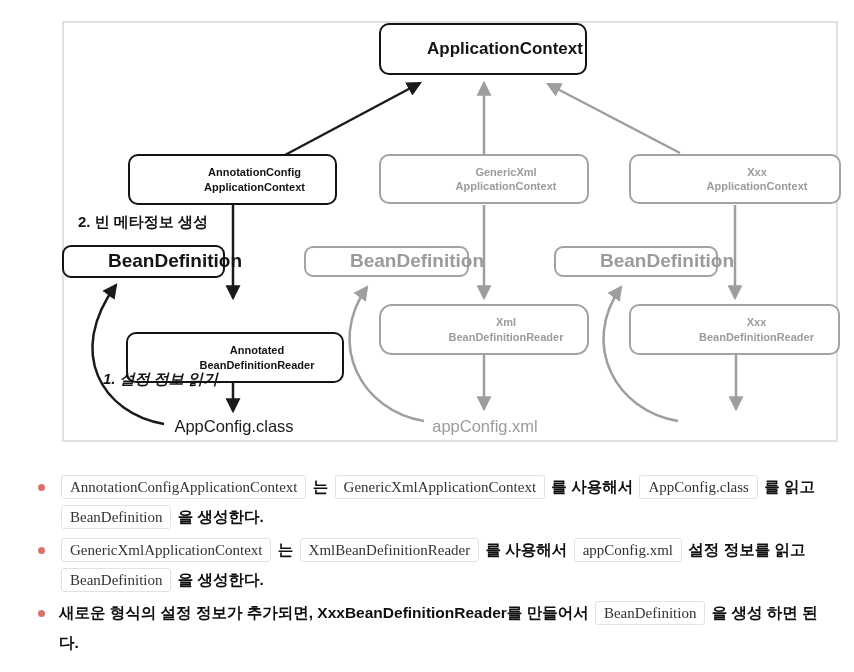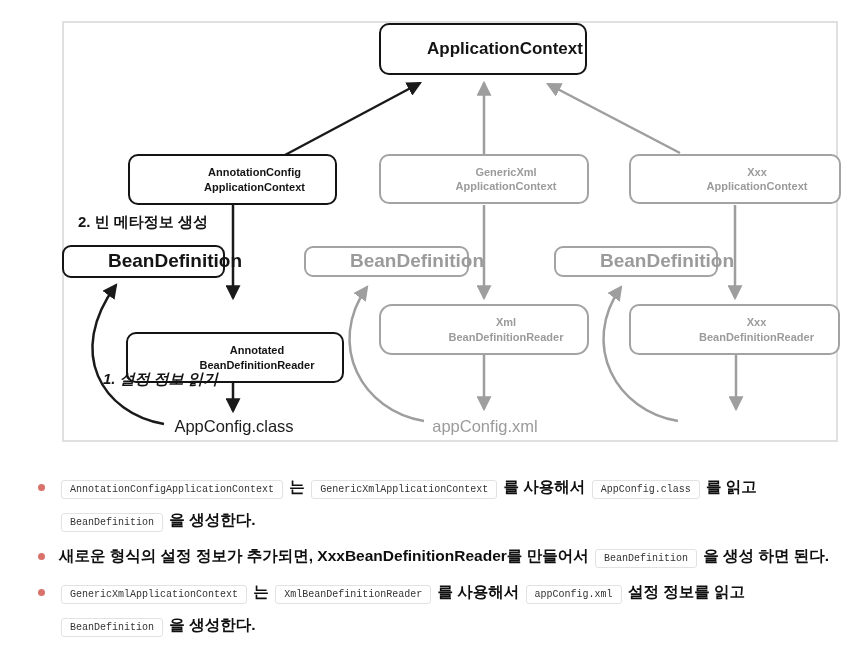--- a/index.html
+++ b/index.html
@@ -35,22 +35,22 @@
   .notes{position:absolute;left:30px;top:472px;width:806px;}
   .bullet-item{display:flex;align-items:flex-start;margin-bottom:3px;}
   .bullet-dot{
     flex:0 0 auto;width:7px;height:7px;border-radius:50%;background:#d9726b;
     margin:12px 14px 0 8px;
   }
   .bullet-text{
     font-size:15.5px;font-weight:700;line-height:30px;color:#0f0f0f;
   }
   .chip{
-    font-family:Liberation Mono, monospace;
-    font-weight:400;font-size:10px;color:#333;
+    font-family:Liberation Serif, serif;
+    font-weight:400;font-size:15px;color:#333;
     border:1px solid #e2e2e2;border-radius:3px;background:#fff;
     padding:3px 8px;margin:0 2px;white-space:nowrap;
   }
 </style>
 </head>
 <body>
 
 <div class="diagram">
 
   <svg class="arrows" viewBox="0 0 772 417">
@@ -126,19 +126,19 @@
   <div class="file-label gray" style="left:360px;top:394px;width:122px;">appConfig.xml</div>
 </div>
 
 <div class="notes">
     <div class="bullet-item">
       <span class="bullet-dot"></span>
       <div class="bullet-text"><span class="chip">AnnotationConfigApplicationContext</span><span class="txt"> 는 </span><span class="chip">GenericXmlApplicationContext</span><span class="txt"> 를 사용해서 </span><span class="chip">AppConfig.class</span><span class="txt"> 를 읽고 </span><span class="chip">BeanDefinition</span><span class="txt"> 을 생성한다.</span></div>
     </div>
     <div class="bullet-item">
       <span class="bullet-dot"></span>
-      <div class="bullet-text"><span class="txt">새로운 형식의 설정 정보가 추가되면, XxxBeanDefinitionReader를 만들어서 </span><span class="chip">BeanDefinition</span><span class="txt"> 을 생성 하면 된다.</span></div>
+      <div class="bullet-text"><span class="chip">GenericXmlApplicationContext</span><span class="txt"> 는 </span><span class="chip">XmlBeanDefinitionReader</span><span class="txt"> 를 사용해서 </span><span class="chip">appConfig.xml</span><span class="txt"> 설정 정보를 읽고 </span><span class="chip">BeanDefinition</span><span class="txt"> 을 생성한다.</span></div>
     </div>
     <div class="bullet-item">
       <span class="bullet-dot"></span>
-      <div class="bullet-text"><span class="chip">GenericXmlApplicationContext</span><span class="txt"> 는 </span><span class="chip">XmlBeanDefinitionReader</span><span class="txt"> 를 사용해서 </span><span class="chip">appConfig.xml</span><span class="txt"> 설정 정보를 읽고 </span><span class="chip">BeanDefinition</span><span class="txt"> 을 생성한다.</span></div>
+      <div class="bullet-text"><span class="txt">새로운 형식의 설정 정보가 추가되면, XxxBeanDefinitionReader를 만들어서 </span><span class="chip">BeanDefinition</span><span class="txt"> 을 생성 하면 된다.</span></div>
     </div>
   </div>
 
 </body></html>

